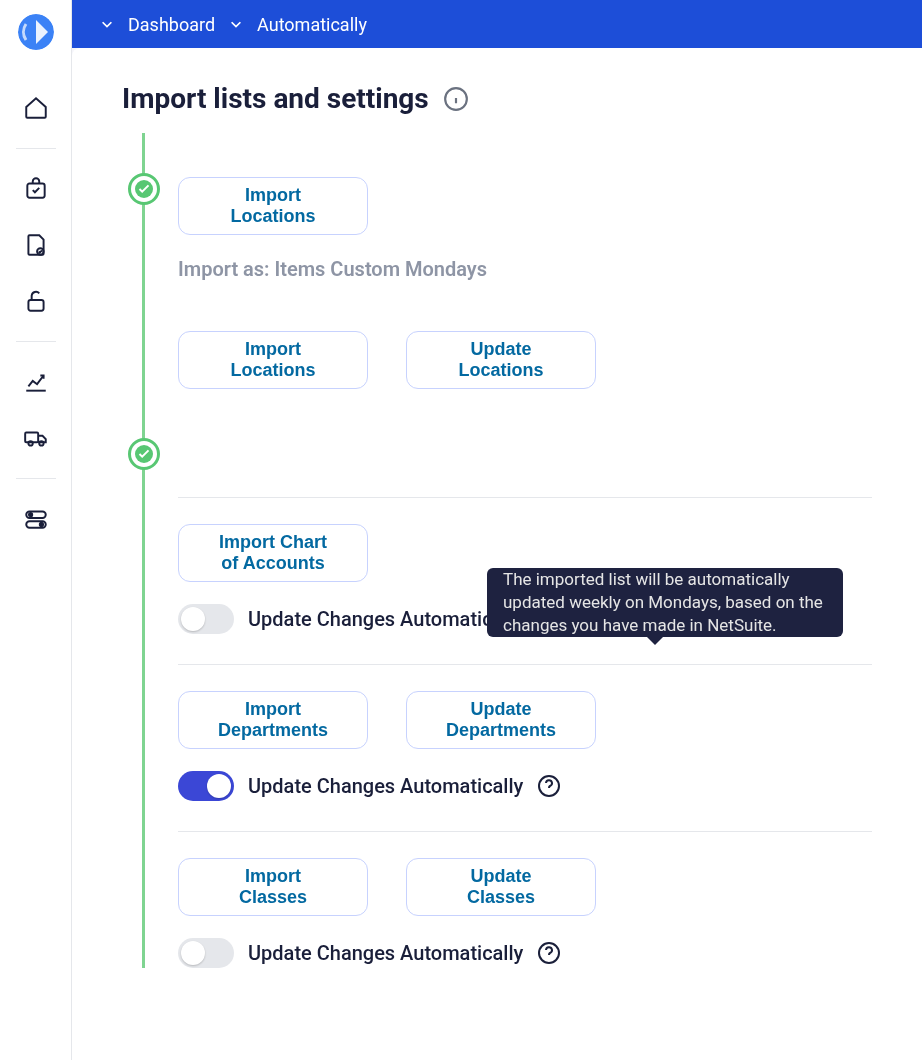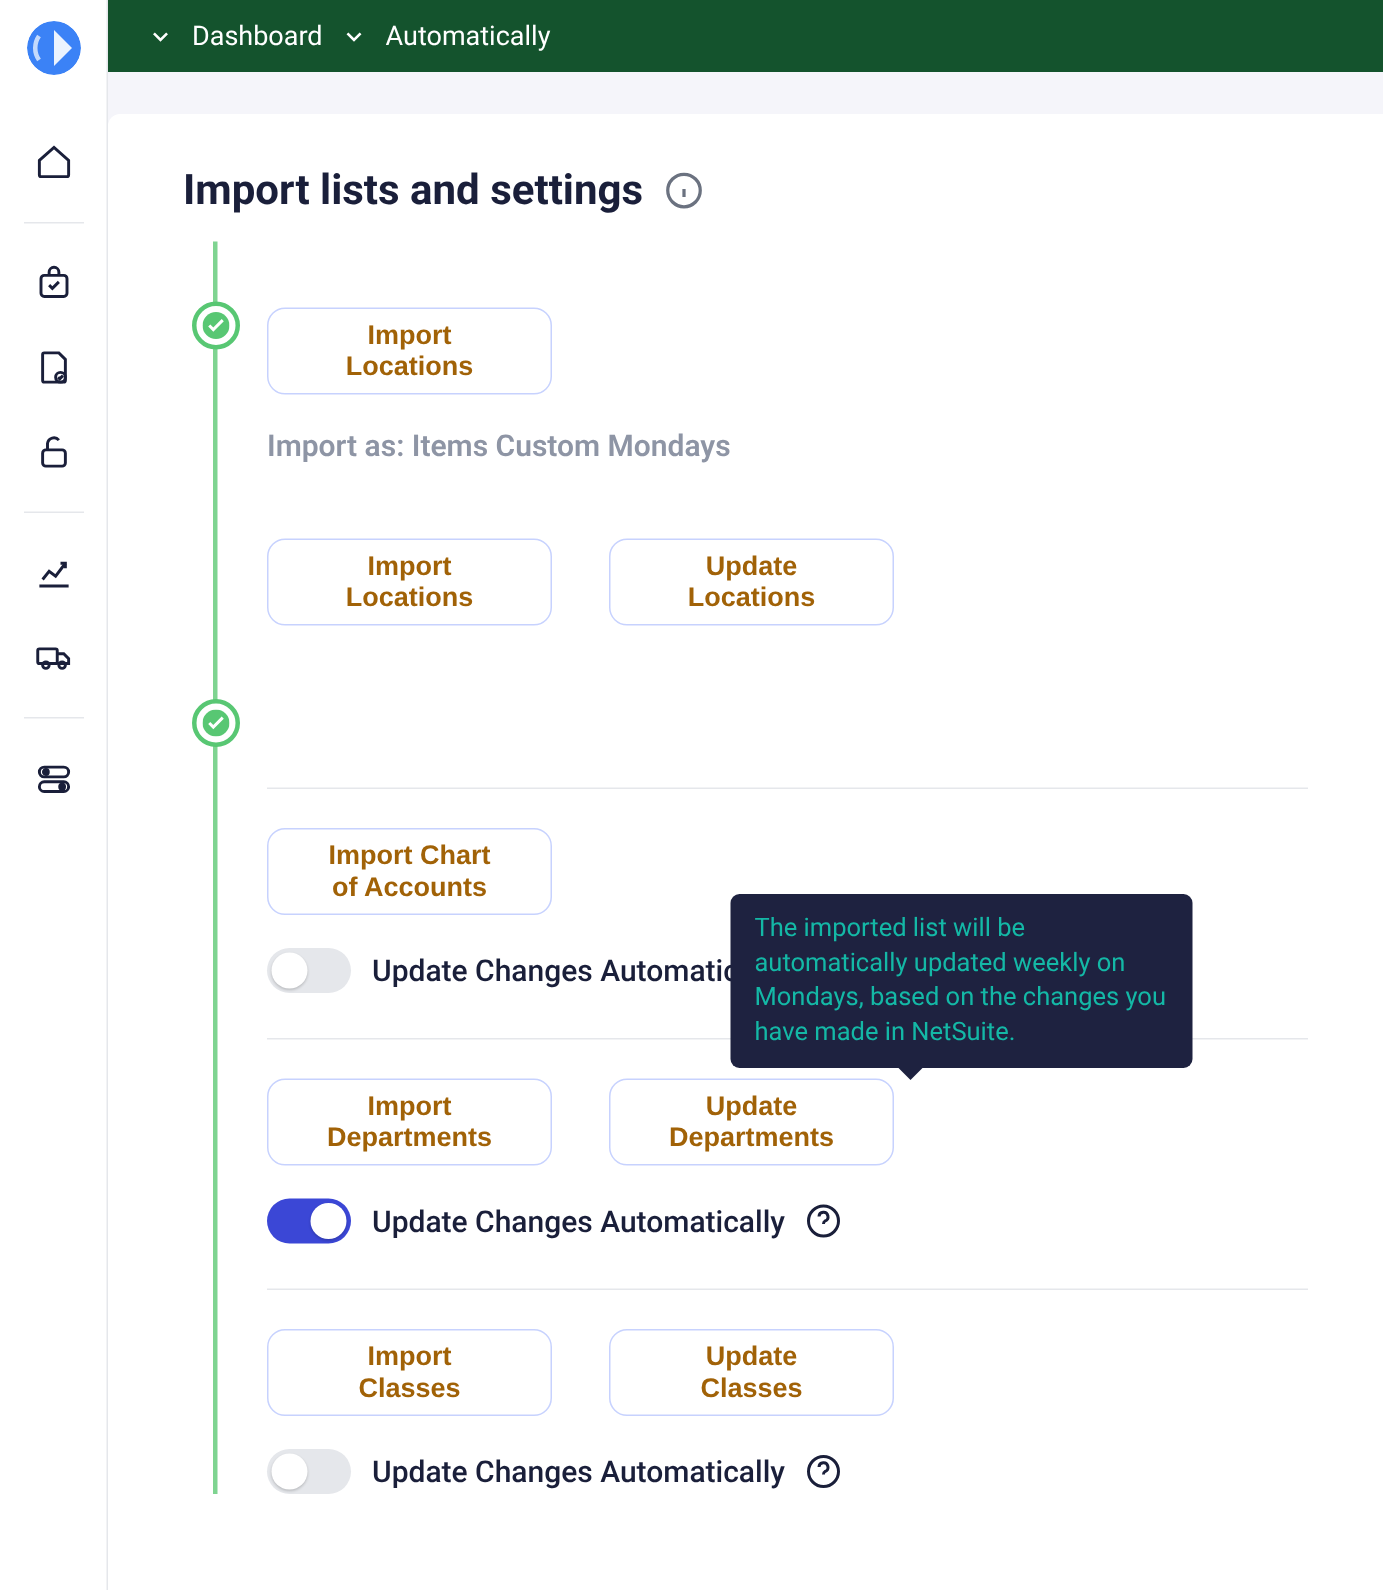--- a/index.html
+++ b/index.html
@@ -45,42 +45,41 @@
   width: 40px;
   background: #e5e7eb;
   margin: 12px 0;
 }
 
 .topbar {
   position: absolute;
   left: 72px; top: 0;
   right: 0;
   height: 48px;
-  background: #14532d;
+  background: #1d4ed8;
   display: flex;
   align-items: center;
   padding: 0 28px;
   gap: 14px;
   color: #fff;
   font-size: 18px;
 }
 .topbar .chev {
   width: 14px; height: 14px;
   display: inline-flex;
 }
 
 .main {
   position: absolute;
   left: 72px; top: 48px;
   right: 0; bottom: 0;
   background: #fff;
   padding: 34px 50px 0 50px;
   border-top-left-radius: 8px;
   overflow: hidden;
-  margin-top: 28px;
 }
 .page-title-row {
   display: flex;
   align-items: center;
   gap: 14px;
   margin-bottom: 18px;
 }
 .page-title {
   font-size: 28px;
   font-weight: 700;
@@ -134,21 +133,21 @@
   display: flex;
   gap: 38px;
   margin-bottom: 22px;
 }
 .btn-outline {
   width: 190px;
   height: 58px;
   border: 1.5px solid #c7d2fe;
   border-radius: 12px;
   background: #fff;
-  color: #a16207;
+  color: #0369a1;
   font-size: 18px;
   font-weight: 600;
   display: flex;
   align-items: center;
   justify-content: center;
   text-align: center;
   cursor: pointer;
   line-height: 1.15;
   white-space: pre-line;
 }
@@ -193,24 +192,24 @@
   background: #e5e7eb;
   margin: 30px 0 26px 0;
 }
 
 .block-spacer-top { height: 56px; }
 
 .tooltip {
   position: absolute;
   left: 415px;
   top: 520px;
-  width: 308px;
+  width: 356px;
   background: #1e2240;
-  color: #14b8a6;
-  padding: 12px 16px;
+  color: #e5e5e5;
+  padding: 0 16px;
   border-radius: 6px;
   font-size: 17px;
   line-height: 1.35;
   z-index: 10;
 }
 .tooltip::after {
   content: "";
   position: absolute;
   bottom: -8px;
   right: 180px;

